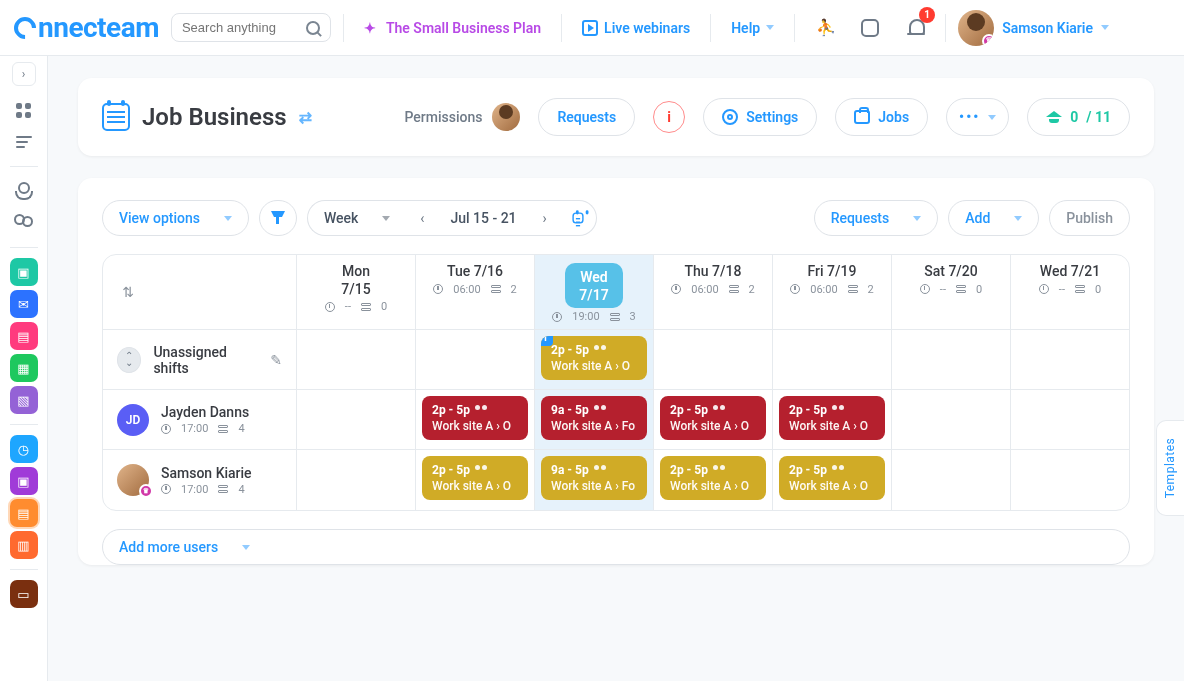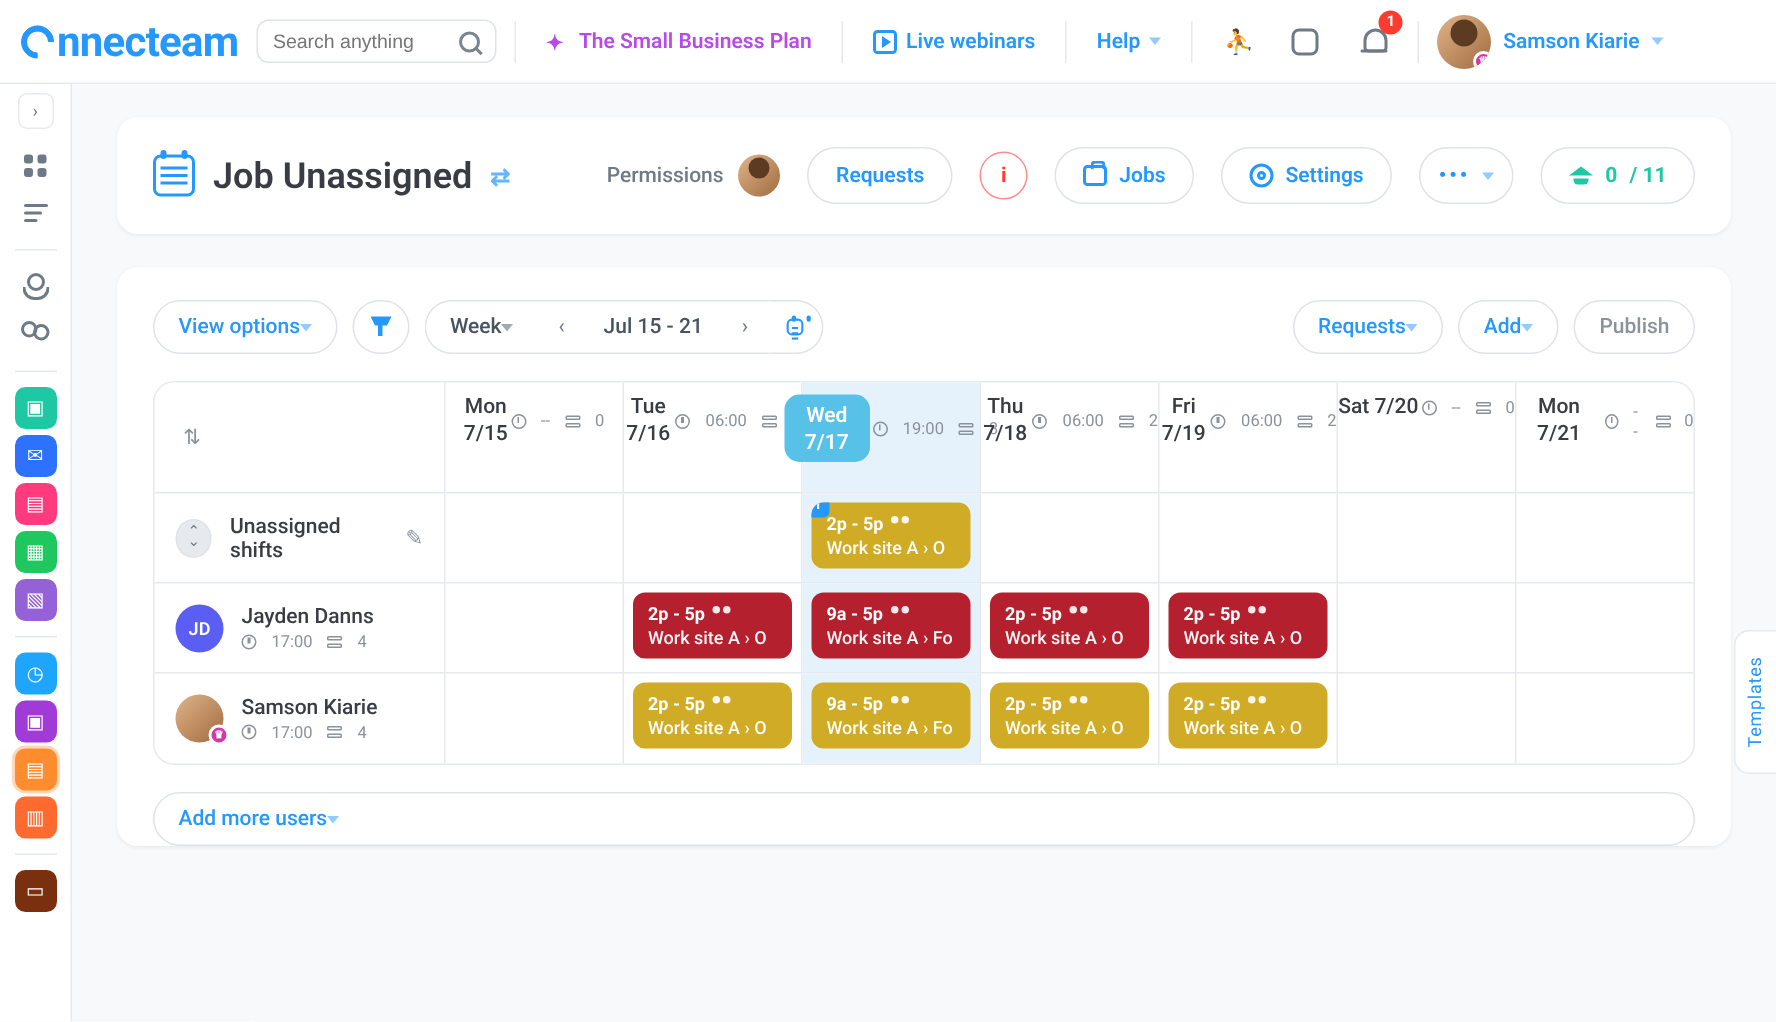--- a/index.html
+++ b/index.html
@@ -77,21 +77,21 @@
 .briefcase::before{content:"";position:absolute;top:-5px;left:3px;width:6px;height:4px;border:2px solid #2498ff;border-bottom:none;border-radius:3px 3px 0 0;}
 .info-circle{width:32px;height:32px;border:1px solid #ff8c8c;border-radius:50%;display:flex;align-items:center;justify-content:center;color:#ff3b30;font-weight:700;}
 .dots{color:#2498ff;letter-spacing:2px;font-weight:700;}
 .grad{width:16px;height:12px;position:relative;}
 .grad::before{content:"";position:absolute;width:0;height:0;border-left:8px solid transparent;border-right:8px solid transparent;border-bottom:6px solid #1ec8a5;top:0;}
 .grad::after{content:"";position:absolute;width:10px;height:4px;background:#1ec8a5;bottom:0;left:3px;border-radius:0 0 3px 3px;}
 .counter{font-weight:700;color:#1ec8a5;}
 
 
 .toolbar { display:flex; align-items:center; gap:10px; padding:22px 24px 18px;}
-.oval { height:36px; border:1px solid #dfe3e8; border-radius:20px; display:flex; align-items:center; padding:0 16px; gap:0; color:#2498ff; font-weight:500; cursor:pointer; background:#fff;}
+.oval { height:36px; border:1px solid #dfe3e8; border-radius:20px; display:flex; align-items:center; padding:0 16px; gap:24px; color:#2498ff; font-weight:500; cursor:pointer; background:#fff;}
 .oval.grey{color:#8a929c;}
 .oval.iconly{padding:0 11px;}
 .funnel{width:14px;height:14px;position:relative;color:#2498ff;}
 .funnel::before{content:"";position:absolute;width:14px;height:0;border-top:6px solid currentColor;border-left:3px solid transparent;border-right:3px solid transparent;box-sizing:border-box;}
 .funnel::after{content:"";position:absolute;width:3px;height:8px;background:currentColor;top:5px;left:5.5px;}
 .selectgroup{display:flex;align-items:center;}
 .selectgroup .oval{border-radius:20px 0 0 20px;border-right:none;color:#475362;}
 .arrowbox{border:1px solid #dfe3e8;height:36px;display:flex;align-items:center;background:#fff;}
 .arrowbox .arrow{width:32px;text-align:center;color:#6f7a87;cursor:pointer;}
 .arrowbox .range{padding:0 12px;color:#475362;font-weight:500;}
@@ -105,21 +105,21 @@
 .row:last-child{border-bottom:none;}
 .cell { border-right:1px solid #e6eaee; }
 .cell:last-child{border-right:none;}
 .c-users { width:194px; flex-shrink:0; }
 .c-day { flex:1; min-width:0; }
 .headrow { min-height:74px; }
 .headrow .c-users { display:flex; align-items:center; padding:0 10px; gap:10px;}
 .userbox{border:1px solid #dfe3e8;border-radius:18px;height:34px;flex:1;display:flex;align-items:center;padding:0 12px;color:#8a929c;gap:8px;}
 .userbox input{border:none;outline:none;width:95px;font-size:13px;color:#8a929c;background:transparent;}
 .sortbtn{width:30px;height:30px;display:flex;align-items:center;justify-content:center;color:#8a929c;cursor:pointer;font-size:14px;}
-.dayhead{display:flex;flex-direction:row;align-items:center;justify-content:center;padding:8px 0 6px;gap:2px;}
+.dayhead{display:flex;flex-direction:column;align-items:center;justify-content:center;padding:8px 0 6px;gap:2px;}
 .dayname{font-size:14px;color:#393c42;font-weight:500;text-align:center;line-height:1.25;}
 .daystats{display:flex;gap:10px;font-size:11px;color:#8a929c;align-items:center;}
 .clock{width:10px;height:10px;border:1.5px solid #8a929c;border-radius:50%;position:relative;}
 .clock::after{content:"";position:absolute;width:1.5px;height:4px;background:#8a929c;top:1px;left:3px;}
 .layers{width:10px;height:8px;position:relative;}
 .layers::before{content:"";position:absolute;width:10px;height:3px;border:1.5px solid #8a929c;border-radius:1px;top:0;box-sizing:border-box;}
 .layers::after{content:"";position:absolute;width:10px;height:3px;border:1.5px solid #8a929c;border-radius:1px;bottom:0;box-sizing:border-box;}
 .today-pill{background:#57c1e8;color:#fff;border-radius:10px;padding:6px 14px 4px;font-weight:600;}
 .today-col{background:#e6f2fb;}
 
@@ -246,41 +246,41 @@
   <div class="rail-square bg-orange2">▥</div>
   <div class="rail-divider"></div>
   <div class="rail-square bg-book">▭</div>
 </div>
 
 <div class="main">
 
   <div class="card card-header">
     <div class="title">
       <span class="cal-icon"></span>
-      <span>Job Unassigned</span>
+      <span>Job Business</span>
       <span class="swap-icon">⇄</span>
     </div>
     <div class="spacer"></div>
     <div class="perm">
       <span>Permissions</span>
       <span class="avatar"></span>
     </div>
     <div class="pill">
         <span>Requests</span>
       </div>
     <div class="info-circle">
         <span>i</span>
       </div>
     <div class="pill">
+        <span class="gear"></span>
+        <span>Settings</span>
+      </div>
+    <div class="pill">
         <span class="briefcase"></span>
         <span>Jobs</span>
-      </div>
-    <div class="pill">
-        <span class="gear"></span>
-        <span>Settings</span>
       </div>
     <div class="pill iconly">
         <span class="dots">•••</span>
         <span class="caret" style="color:#2498ff;"></span>
       </div>
     <div class="pill" style="border-color:#dfe3e8;">
       <span class="grad"></span>
       <span class="counter">0</span>
       <span class="counter total"> / 11</span>
     </div>
@@ -391,21 +391,21 @@
               <div class="daystats">
                 <span class="clock"></span>
                 <span>--</span>
                 <span class="layers"></span>
                 <span>0</span>
               </div>
             </div>
           </div>
           <div class="cell c-day">
             <div class="dayhead">
-              <div class="dayname">Mon 7/21</div>
+              <div class="dayname">Wed 7/21</div>
               <div class="daystats">
                 <span class="clock"></span>
                 <span>--</span>
                 <span class="layers"></span>
                 <span>0</span>
               </div>
             </div>
           </div>
         </div>
 

